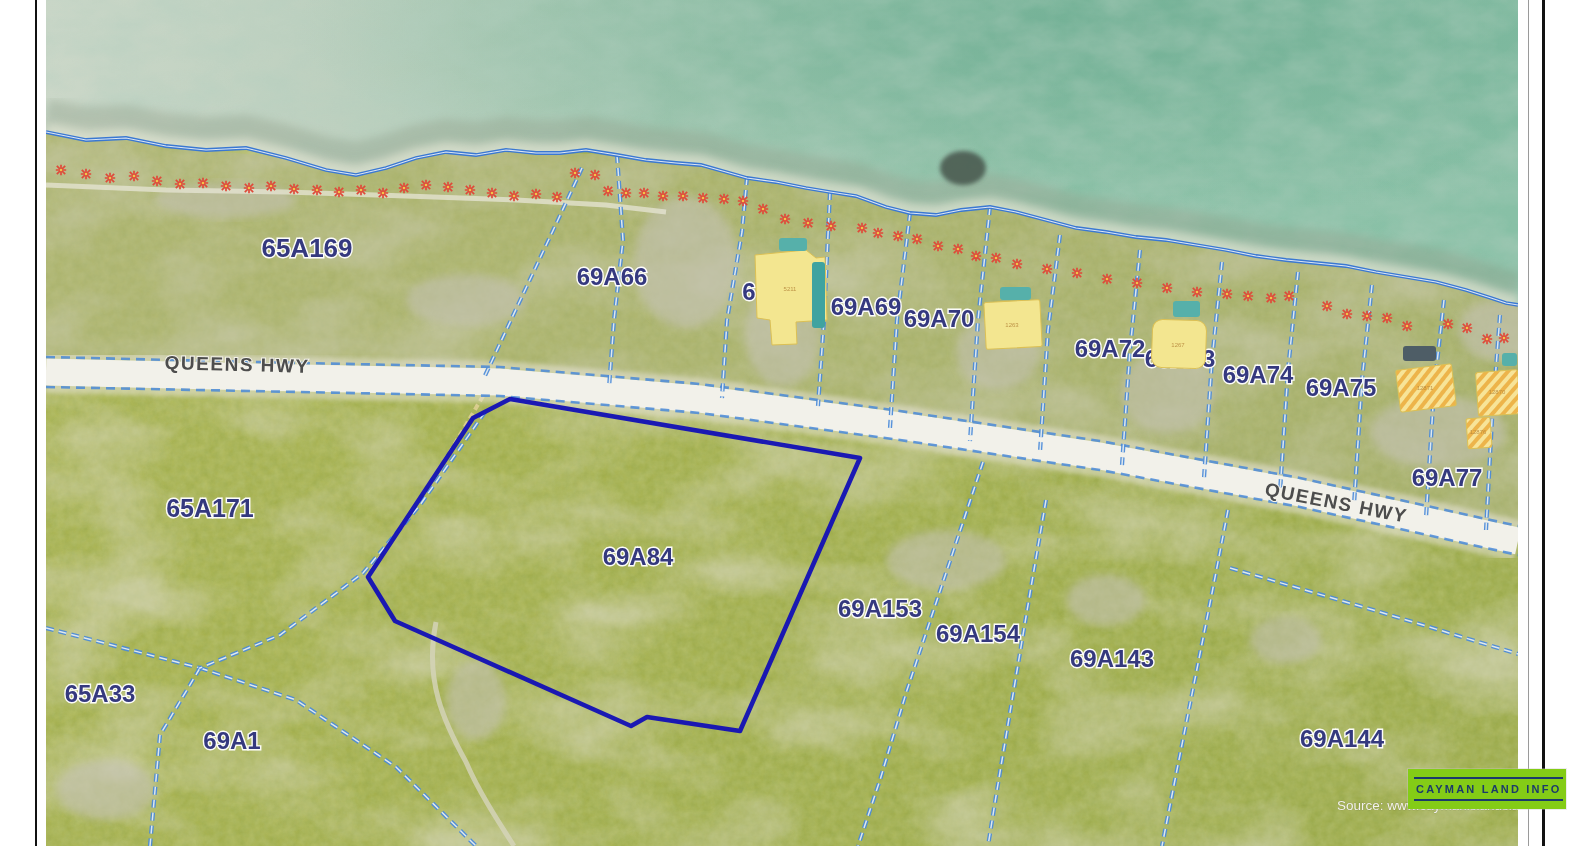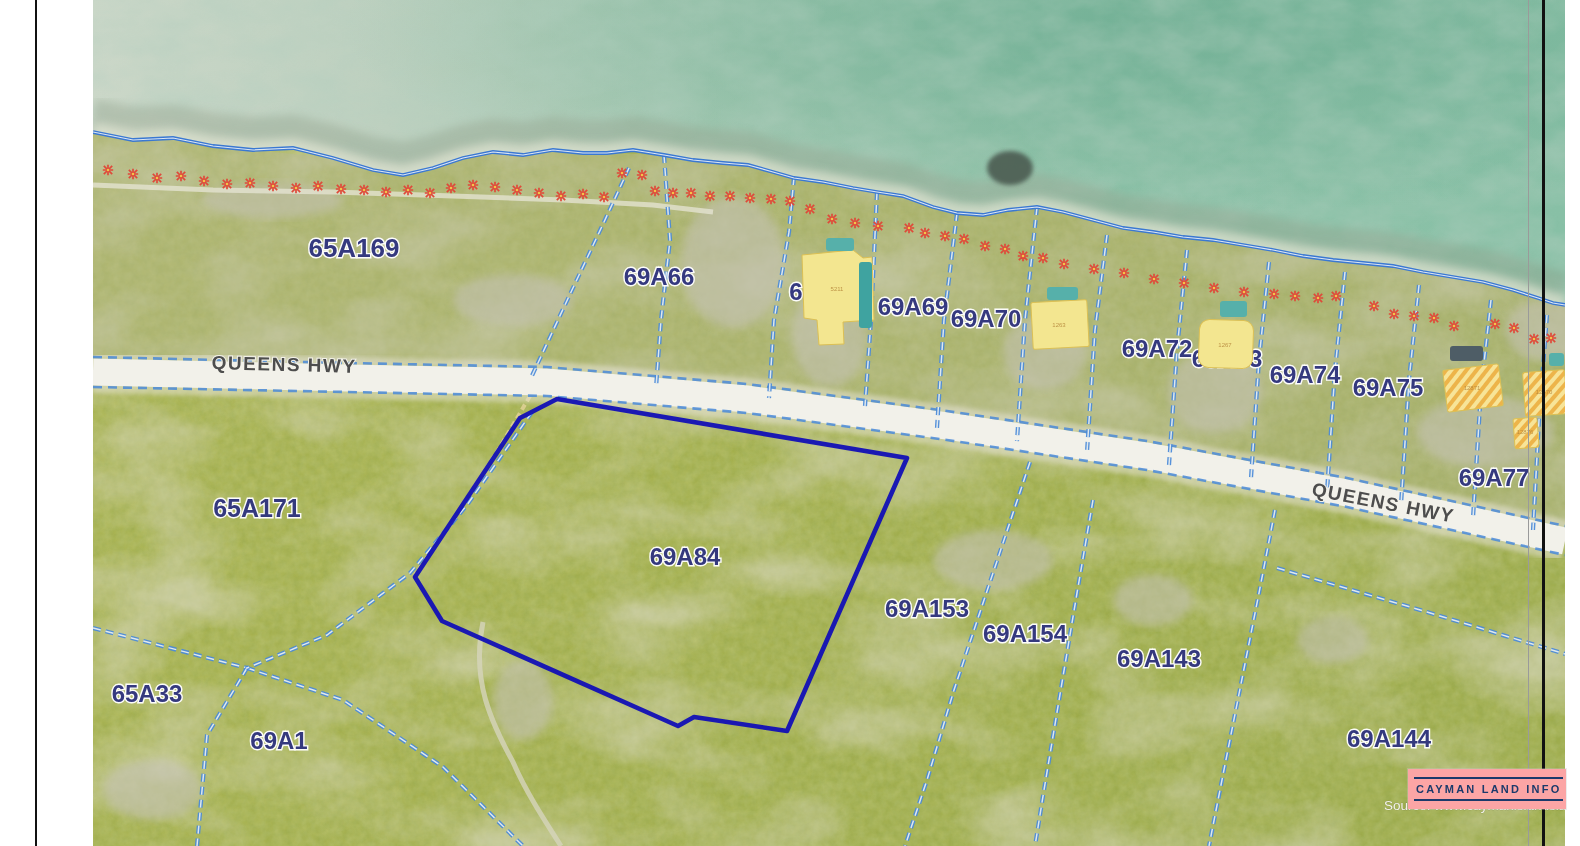--- a/index.html
+++ b/index.html
@@ -2,36 +2,36 @@
 <html><head>
 <meta charset="utf-8">
 <style>
   html,body{margin:0;padding:0;background:#ffffff;width:1580px;height:846px;overflow:hidden;
     font-family:"Liberation Sans",sans-serif;}
   .page{position:relative;width:1580px;height:846px;background:#fff;}
   .frame-line{position:absolute;top:0;bottom:0;background:#111;}
   .frame-left{left:35px;width:2px;}
   .frame-right{left:1542px;width:3px;}
   .frame-grey{position:absolute;top:0;bottom:0;left:1528px;width:1px;background:#9a9a9a;}
-  .map{position:absolute;left:46px;top:0;width:1472px;height:846px;overflow:hidden;background:#9fae44;margin-left:47px;}
+  .map{position:absolute;left:46px;top:0;width:1472px;height:846px;overflow:hidden;background:#9fae44;}
   svg text{font-family:"Liberation Sans",sans-serif;}
   .plabel{fill:#31357f;stroke:#ffffff;stroke-width:2.8px;paint-order:stroke;font-weight:bold;
     text-anchor:middle;opacity:.97;}
   .roadLabel{fill:#4d4d4d;stroke:#f3f2ea;stroke-width:2px;paint-order:stroke;font-weight:bold;
     font-size:19px;letter-spacing:1.5px;text-anchor:middle;}
   .bnum{fill:#b07f35;font-size:6px;text-anchor:middle;opacity:.8;}
   .bndBlue{stroke:#4a8ad8;stroke-width:4.2;fill:none;stroke-dasharray:8 5;opacity:.93;}
   .bndCore{stroke:#eef2ee;stroke-width:1.5;fill:none;stroke-dasharray:8 5;opacity:.9;}
   .roadEdge{stroke:#4a8ad8;stroke-width:2.6;fill:none;stroke-dasharray:9 6;opacity:.85;}
   .shoreBlue{stroke:#3a78d2;stroke-width:3.8;fill:none;}
   .shoreCore{stroke:#eef2f6;stroke-width:1.2;fill:none;opacity:.9;}
   .veg path{stroke:#df4a3a;stroke-width:1.7;fill:none;}
   .veg circle{fill:#f0c64d;}
   .srcText{fill:#f4f2ec;font-size:13.5px;stroke:rgba(60,60,50,.3);stroke-width:.5;paint-order:stroke;}
-  .logo-box{position:absolute;left:1408px;top:769px;width:158px;height:40px;background:#fca5a5;
+  .logo-box{position:absolute;left:1408px;top:769px;width:158px;height:40px;background:#84cc16;
     display:flex;align-items:center;gap:4px;padding:0 4px 0 2px;box-sizing:border-box;z-index:9;
     box-shadow:0 0 0 1px rgba(200,200,200,.35);text-align:center;}
   .logo-text{border-top:2px solid #1b3a6b;border-bottom:2px solid #1b3a6b;color:#1b3a6b;
     font-size:11px;font-weight:bold;letter-spacing:2.2px;padding:4px 2px;white-space:nowrap;}
 </style>
 </head>
 <body>
 
 <div class="page">
 

